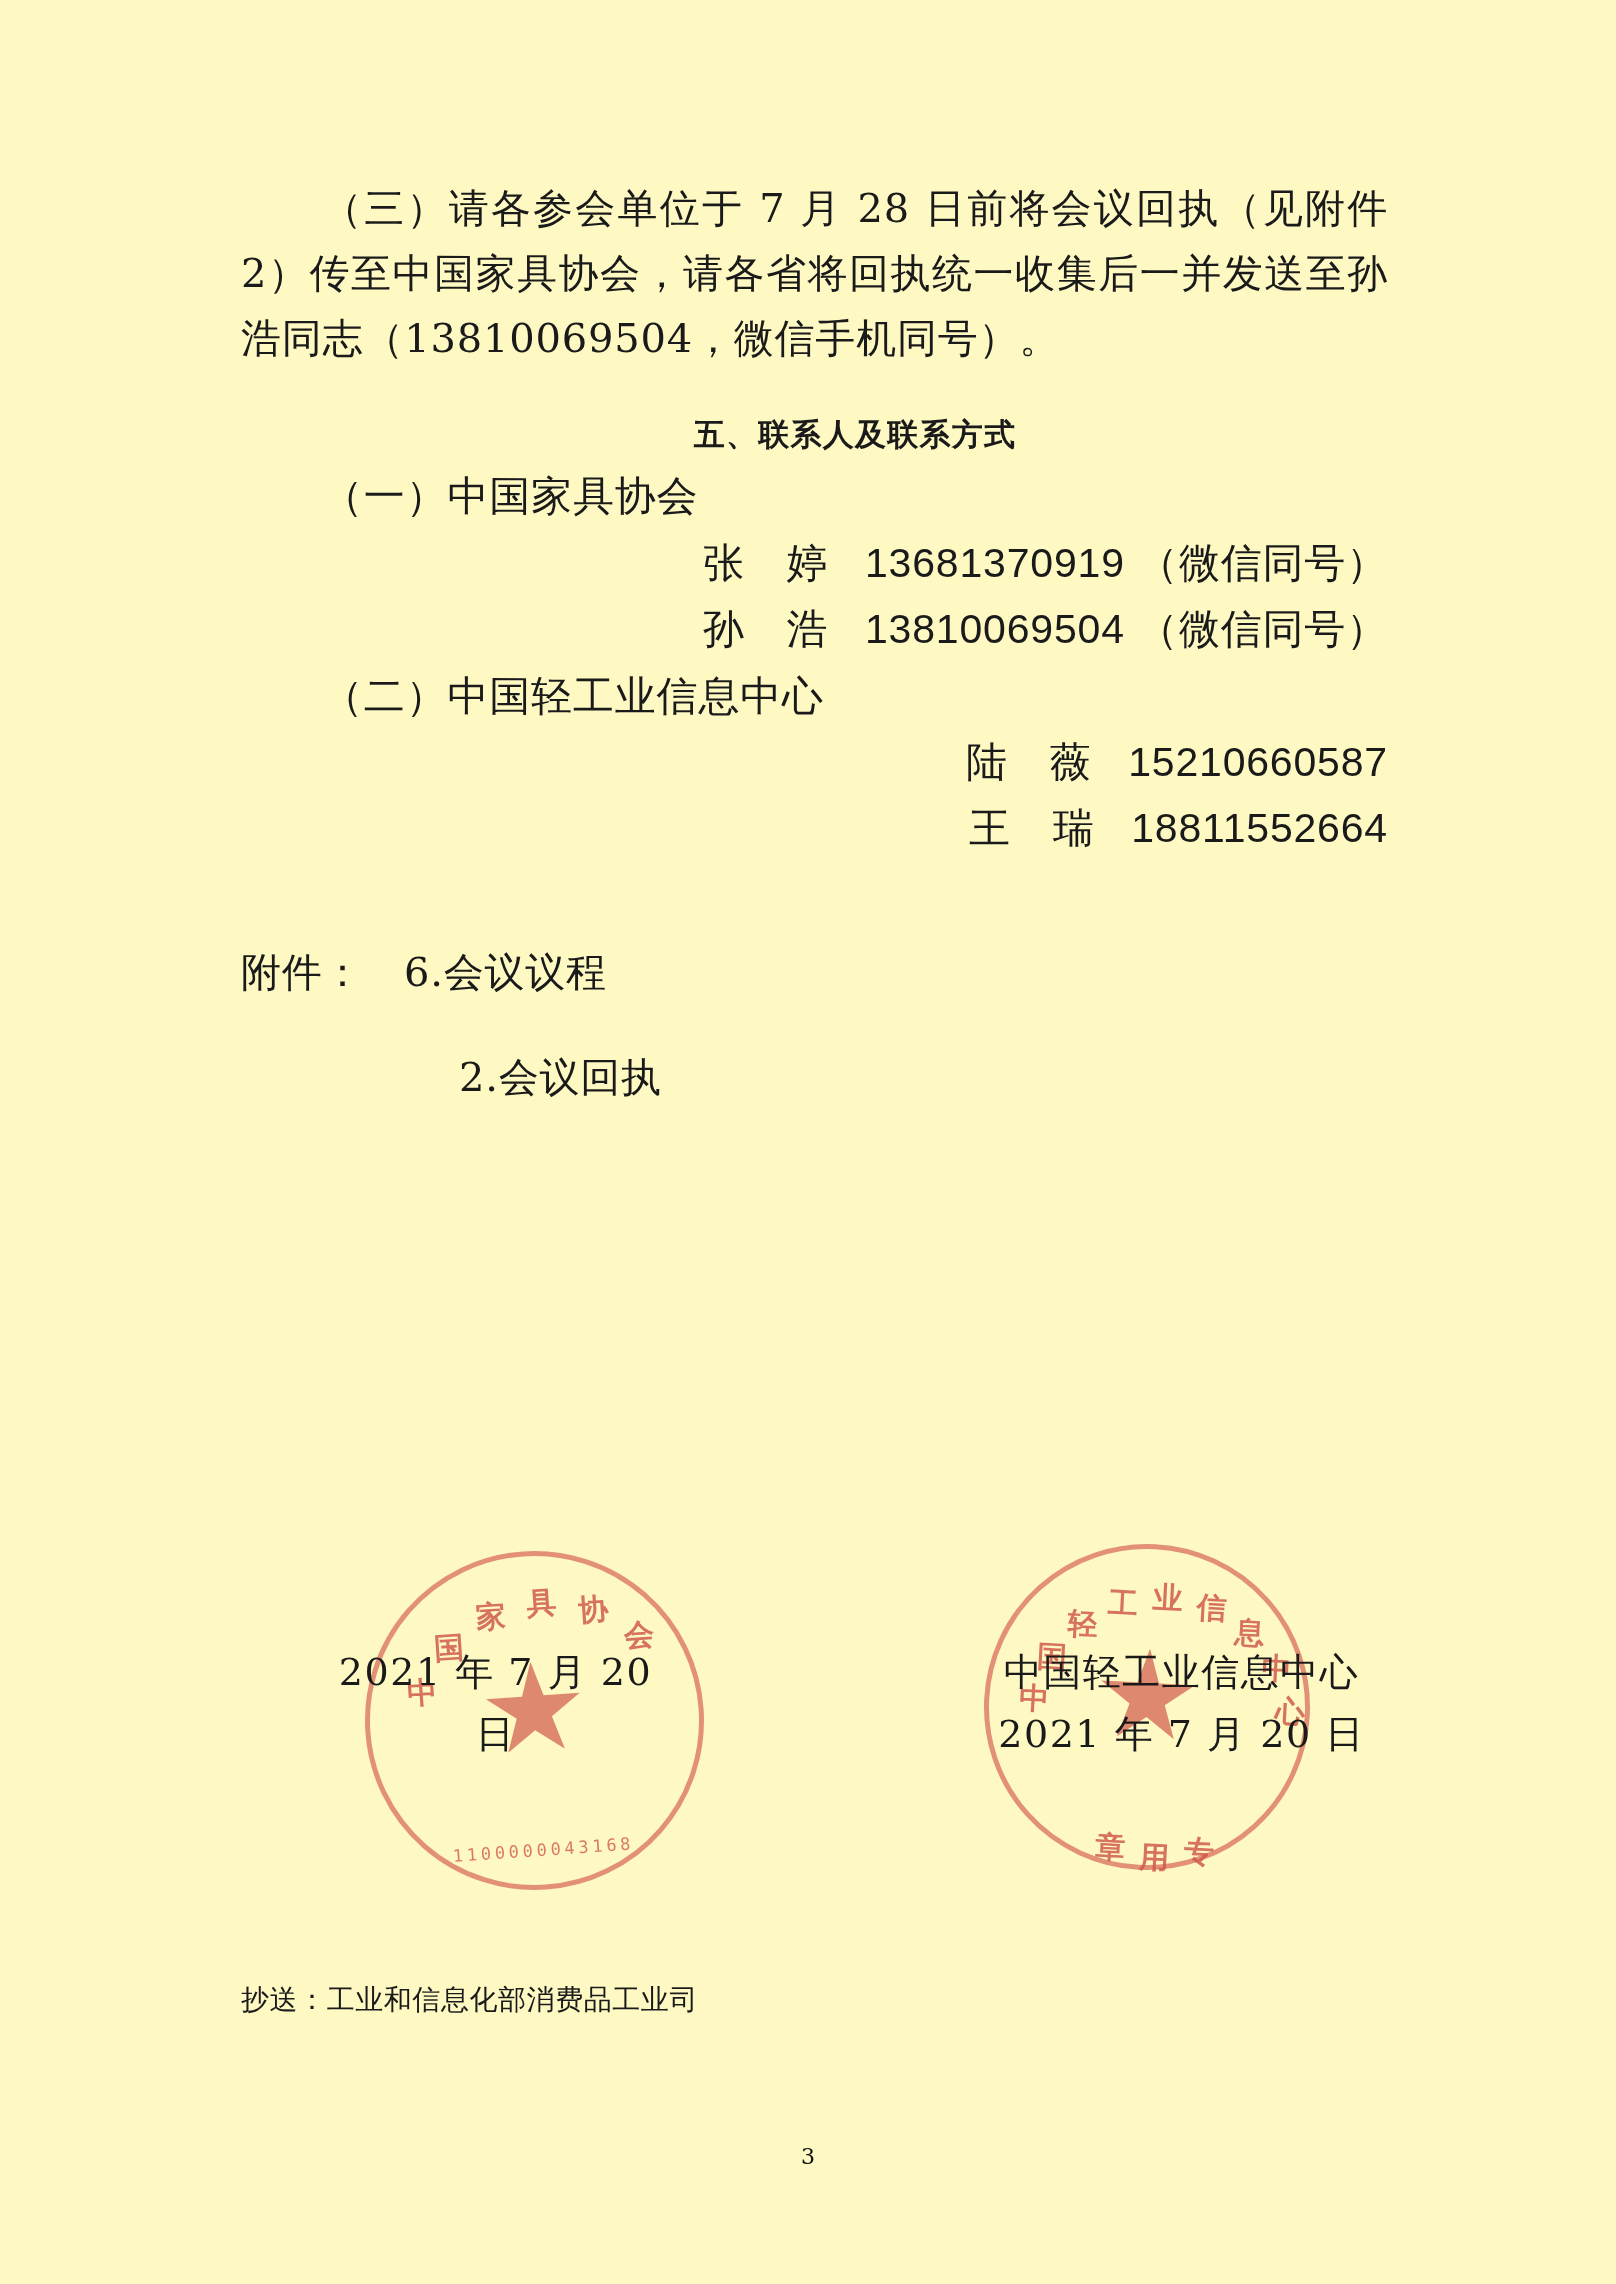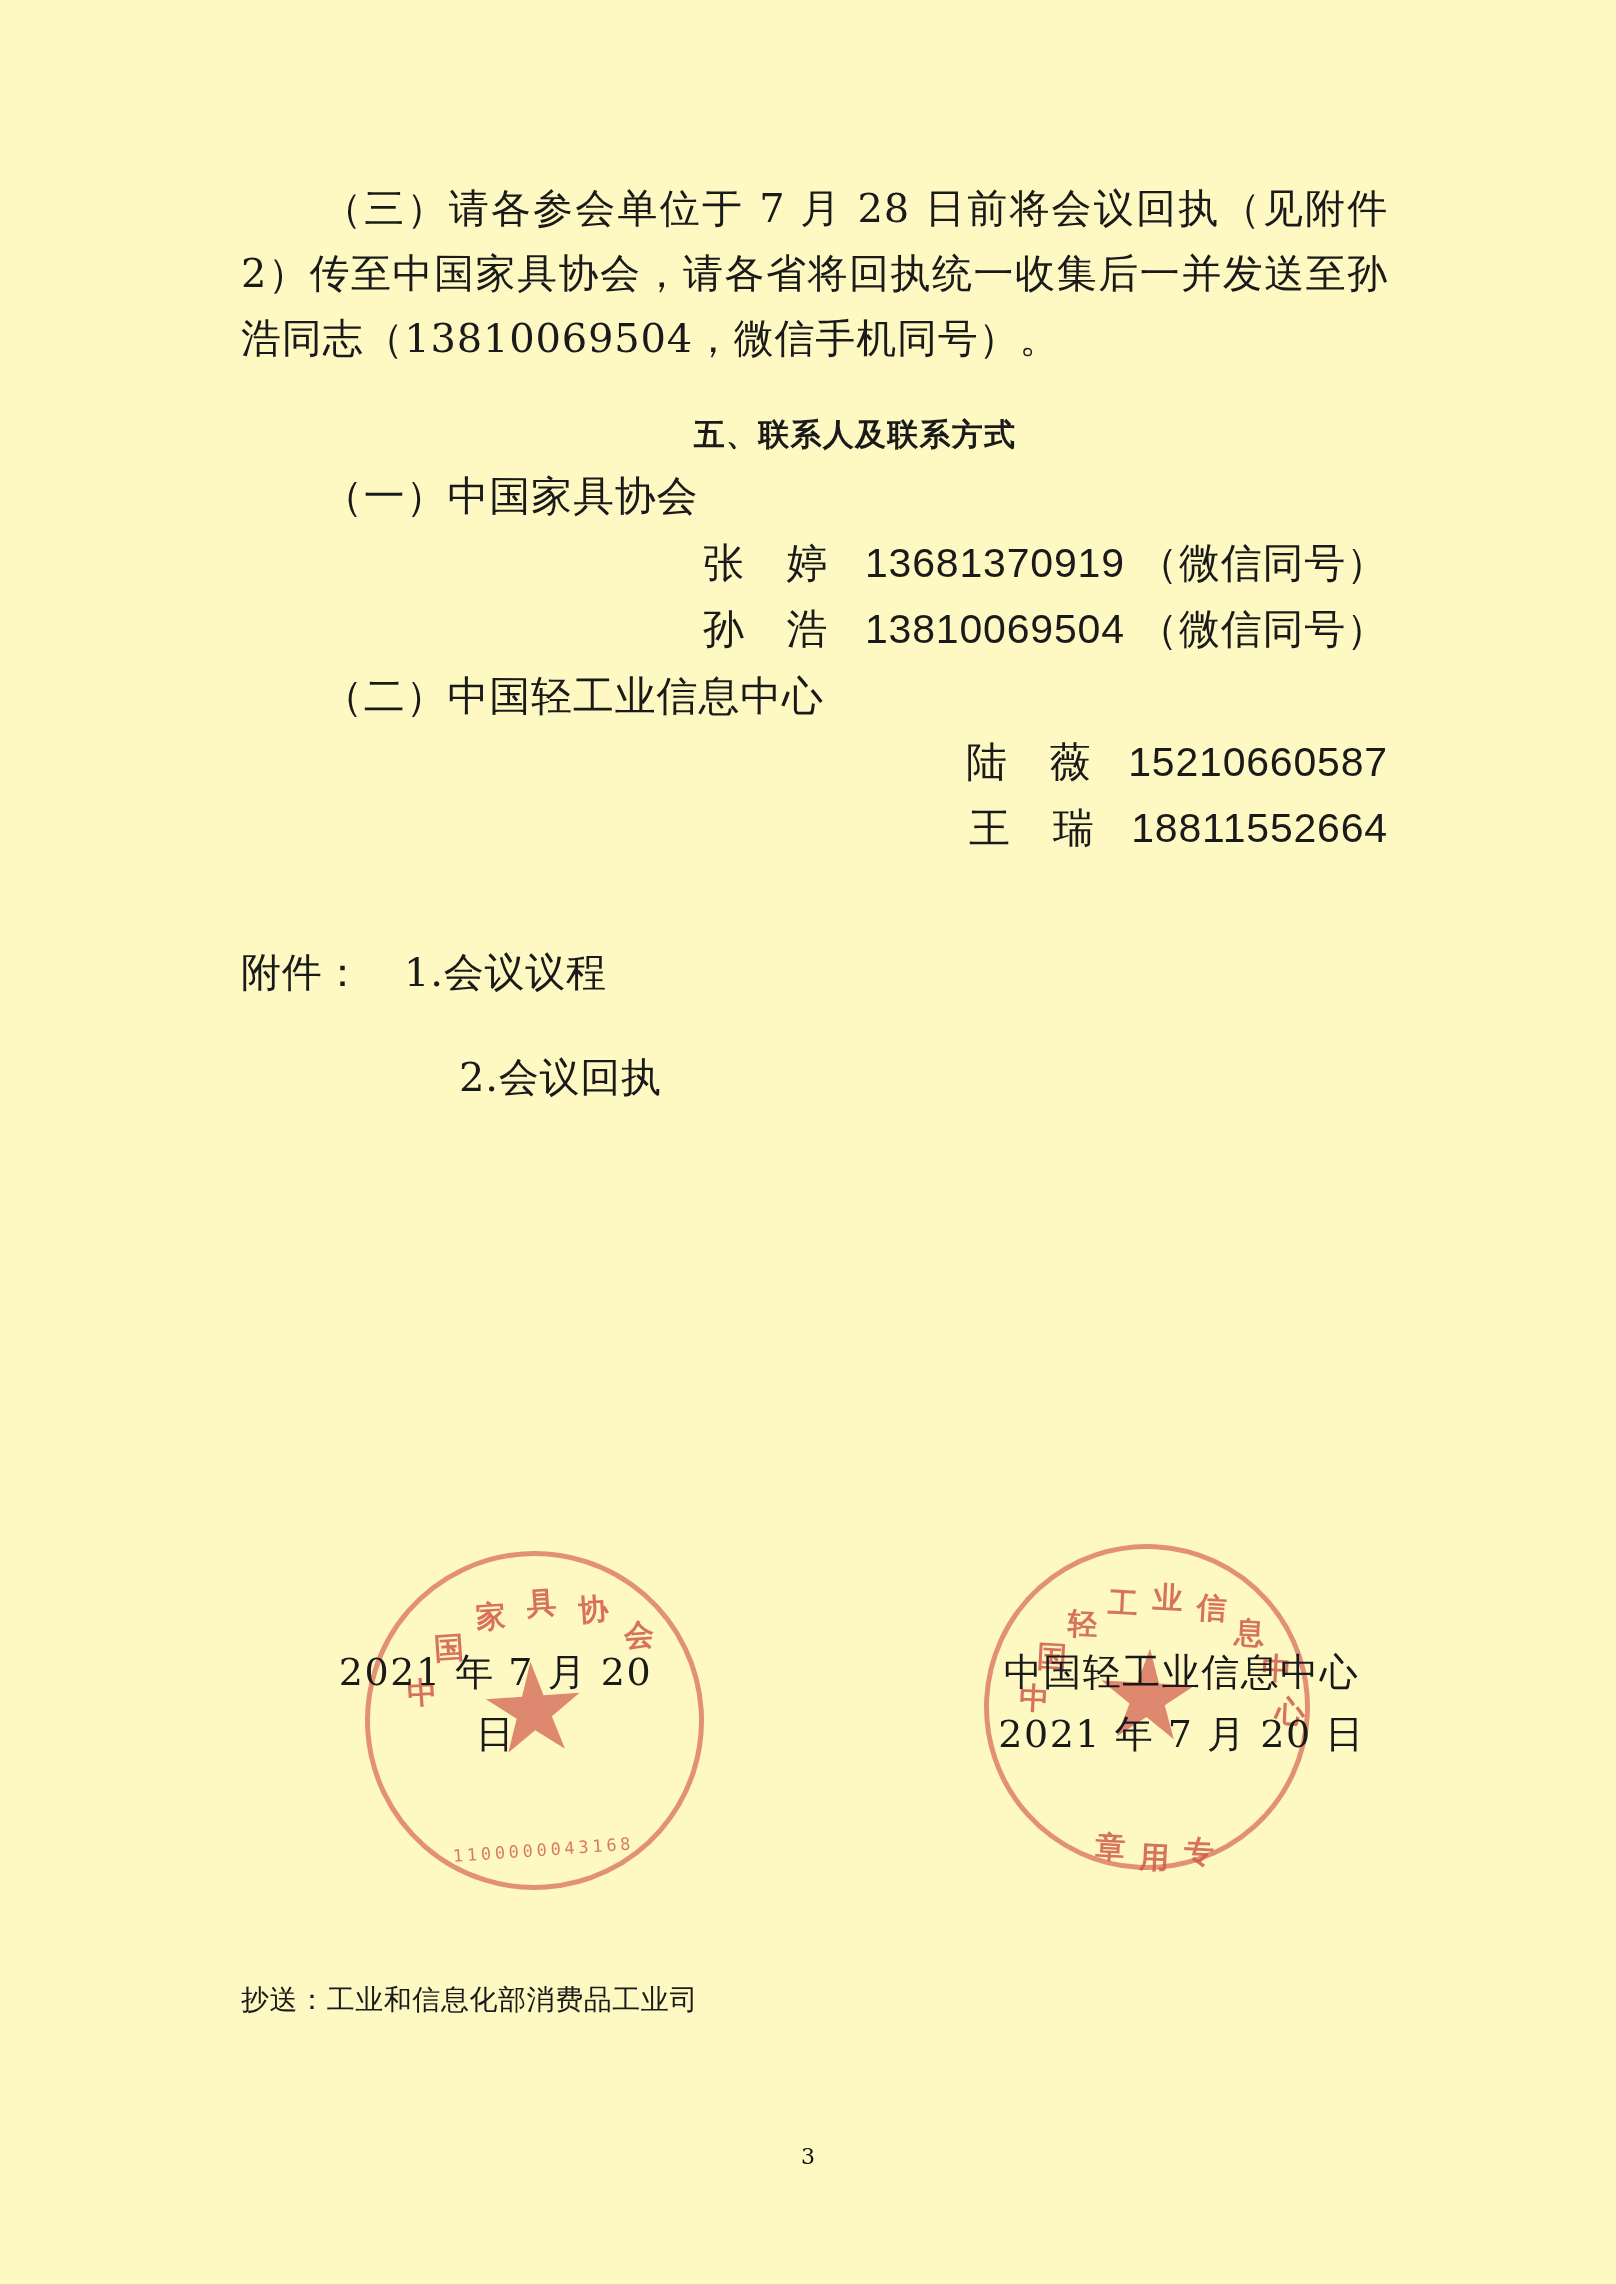--- a/index.html
+++ b/index.html
@@ -213,21 +213,21 @@
     <p class="line ind-name">
       <span>王　瑞</span>
       <span>&nbsp;</span>
       <span>18811552664</span>
     </p>
 
     <div class="attach-block">
       <p class="attach-line">
         <span>附件：</span>
         <span>&nbsp;</span>
-        <span>1.会议议程</span>
+        <span>6.会议议程</span>
       </p>
       <p class="attach-line second">
         <span style="visibility:hidden">附件：</span>
         <span>2.会议回执</span>
       </p>
     </div>
 
   </div>
 
   <div class="seal seal-left">

